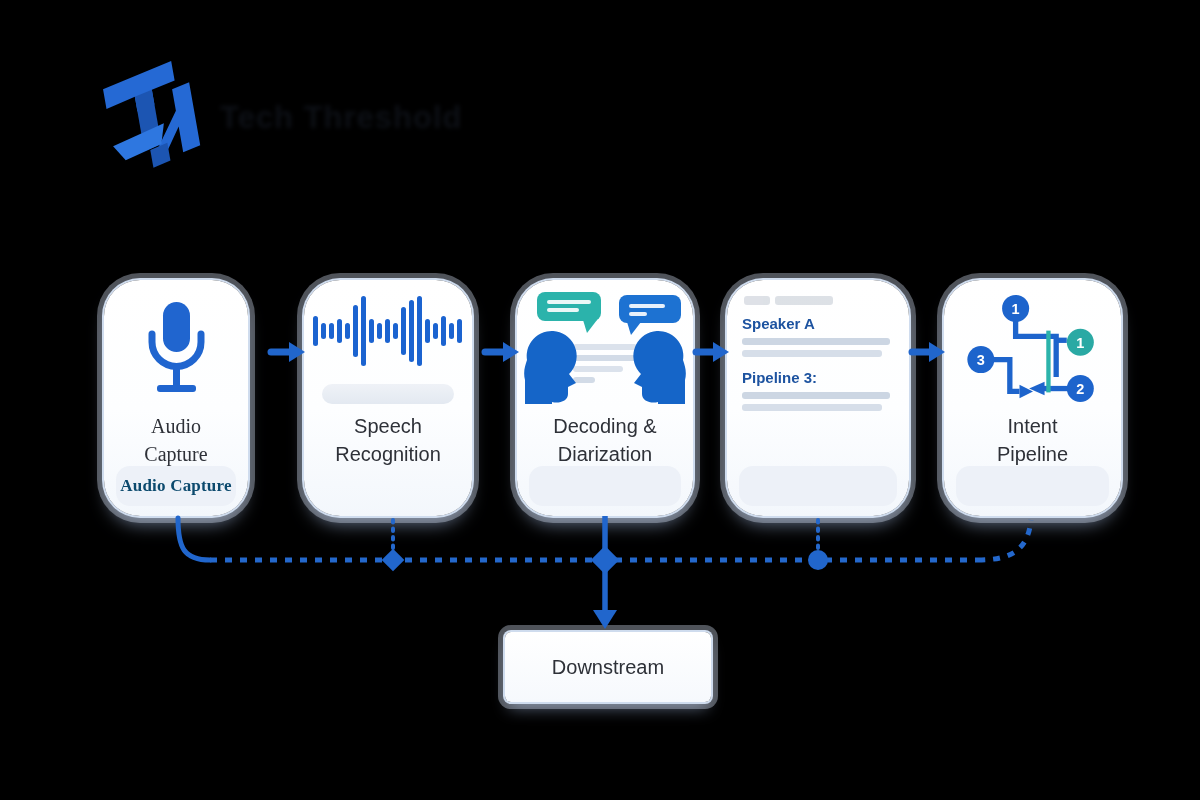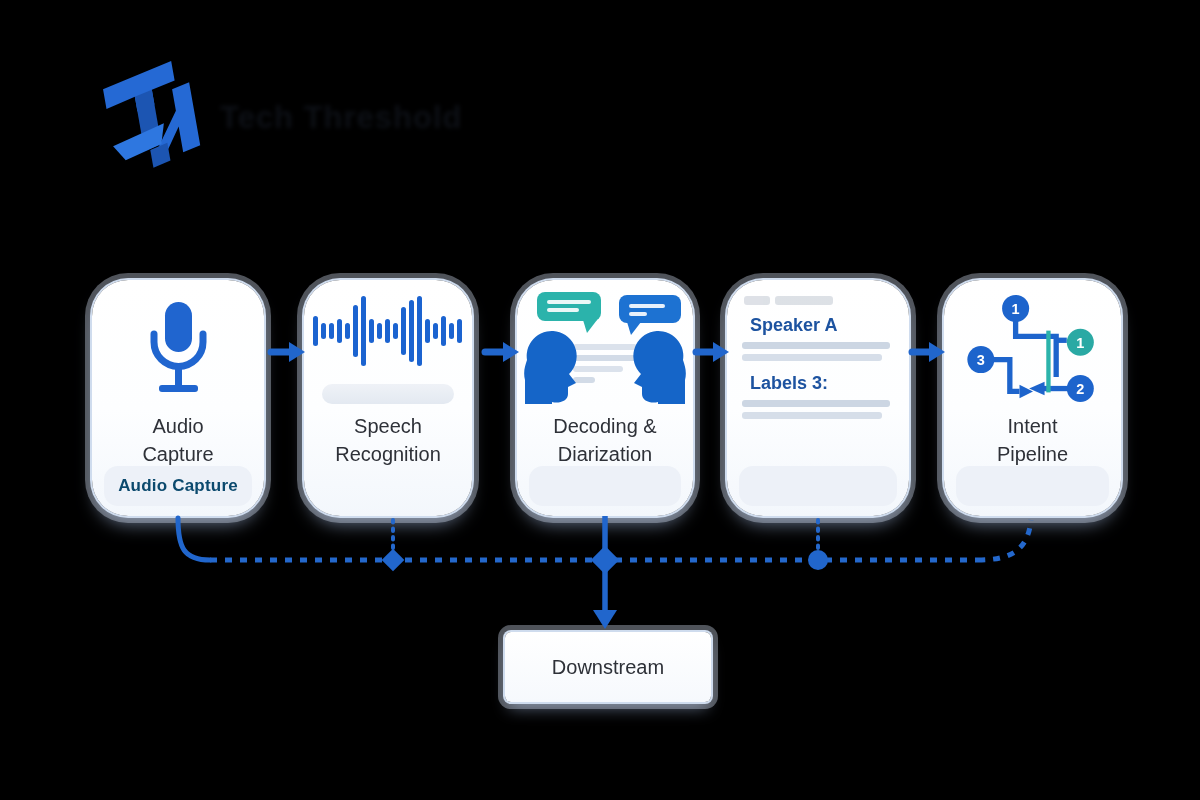--- a/index.html
+++ b/index.html
@@ -31,21 +31,21 @@
     background:#edf1f8;display:flex;align-items:center;justify-content:center;
     color:#0c4a6e;font-size:17px;font-weight:bold;letter-spacing:.2px;
   }
   
   .wave-ellipse{width:132px;height:22px;border-radius:11px;margin-top:10px;
     background:linear-gradient(180deg,#eff2f7,#e3e9f1);}
   
   .transcript{width:152px;margin-top:16px;}
   .t-caption{display:flex;gap:5px;margin:0 0 10px 2px;opacity:.55;}
   .t-caption span{height:9px;border-radius:3px;background:#c2c9d3;display:block;}
-  .speaker{color:#1d53a0;font-size:18px;font-weight:bold;margin:2px 0 6px 8px;}
+  .speaker{color:#1d53a0;font-size:15px;font-weight:bold;margin:2px 0 6px 0;}
   .tline{height:7px;border-radius:3px;background:#ccd6e3;margin-bottom:5px;}
   .tline.l2{background:#d6dee9;}
   
   .downstream{
     position:absolute;left:505px;top:632px;width:206px;height:70px;border-radius:6px;
     background:linear-gradient(180deg,#ffffff,#f6f9fd);
     box-shadow:0 0 0 2px #cfdcee, 0 0 0 7px rgba(208,219,236,0.38), 0 10px 16px -4px rgba(150,170,205,0.6);
     display:flex;align-items:center;justify-content:center;
     color:#2e3138;font-size:20px;font-weight:500;
   }
@@ -58,21 +58,21 @@
   <g transform="rotate(-10 60 61)">
     <polygon points="10,28 82,12 82,32 58,37 58,52 40,56 40,41 10,48" fill="#2569d4"></polygon>
     <polygon points="40,41 58,37 58,92 40,96" fill="#1c55b2"></polygon>
     <polygon points="78,40 96,36 96,100 78,104 78,78 64,98 50,101 78,62" fill="#2569d4"></polygon>
     <polygon points="10,86 64,72 58,92 20,102" fill="#2e77e0"></polygon>
     <polygon points="46,96 64,92 64,110 46,114" fill="#1c55b2"></polygon>
   </g>
 </svg>
 <div class="wordmark">Tech Threshold</div>
 
-<div class="stage" style="left:92px;width:172px;">
+<div class="stage" style="left:104px;width:144px;font-family:Liberation Serif, serif;">
   <div class="icon-area">
     <svg width="70" height="100" viewBox="0 0 70 100">
       <rect x="22" y="4" width="27" height="50" rx="13.5" fill="#2065cf"></rect>
       <path d="M11 36 v8 a24.5 24.5 0 0 0 49 0 v-8" stroke="#2065cf" stroke-width="7" fill="none" stroke-linecap="round"></path>
       <rect x="32" y="70" width="7" height="17" fill="#2065cf"></rect>
       <rect x="16" y="87" width="39" height="7" rx="3" fill="#2065cf"></rect>
     </svg>
   </div>
   <div class="stage-title">
     <div>Audio</div>
@@ -157,21 +157,21 @@
 
 <div class="stage" style="left:727px;width:182px;">
   <div class="transcript">
     <div class="t-caption">
       <span style="width:26px;"></span>
         <span style="width:58px;"></span>
     </div>
     <div class="speaker">Speaker A</div>
     <div class="tline" style="width:148px;"></div>
     <div class="tline l2" style="width:140px;"></div>
-    <div class="speaker" style="margin-top:12px;">Labels 3:</div>
+    <div class="speaker" style="margin-top:12px;">Pipeline 3:</div>
     <div class="tline" style="width:148px;"></div>
     <div class="tline l2" style="width:140px;"></div>
   </div>
   <div class="stage-title" style="margin-top:2px;">
   </div>
   <div class="badge"></div>
 </div>
 
 <div class="stage" style="left:944px;width:177px;">
   <div class="icon-area">

